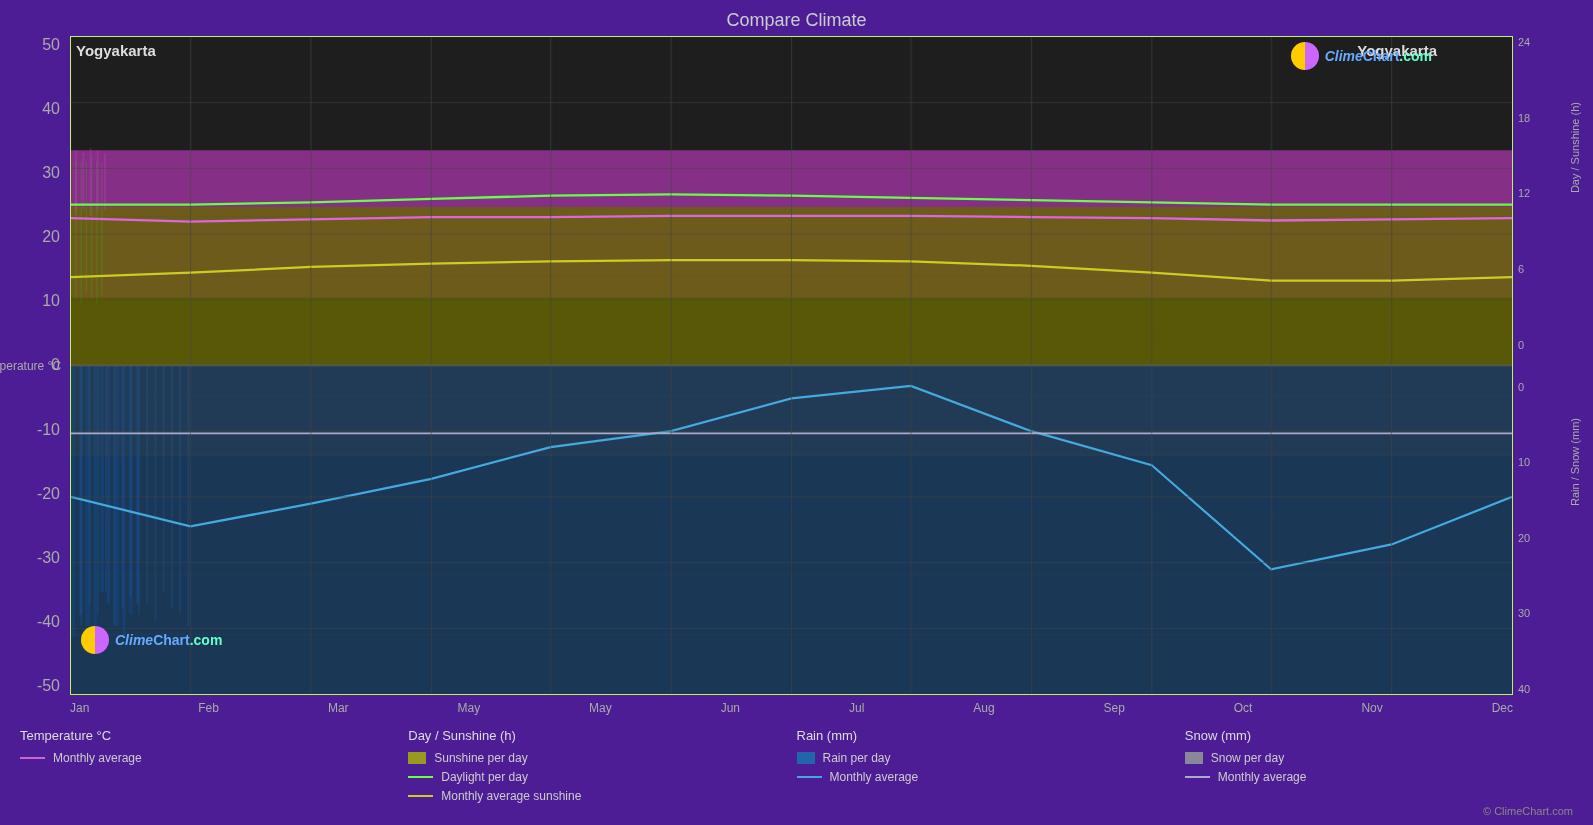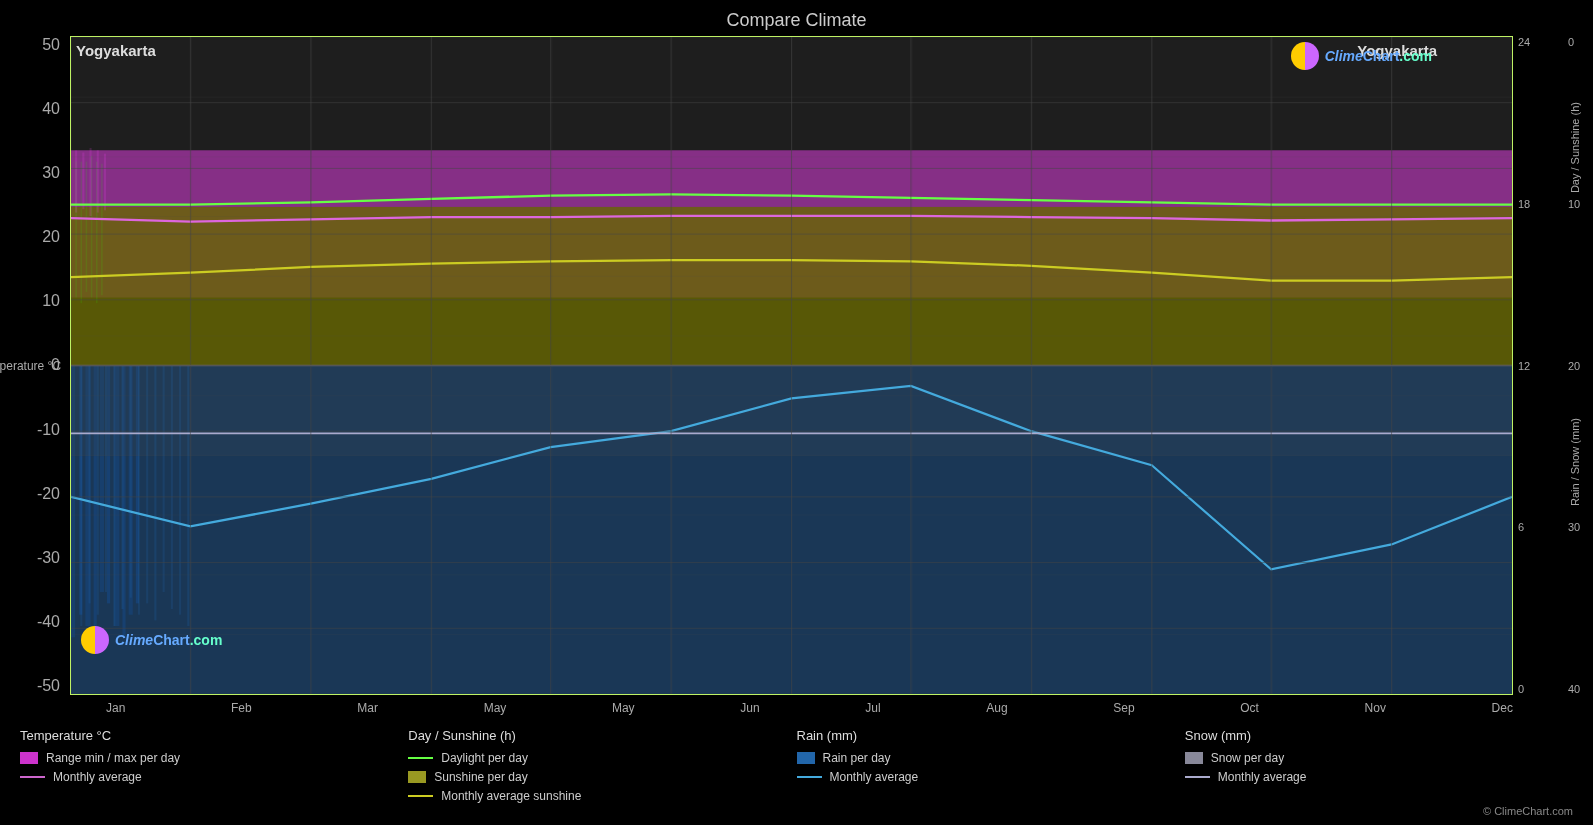--- a/index.html
+++ b/index.html
@@ -7,21 +7,21 @@
       background: #2a2a2a;
       font-family: Arial, sans-serif;
       width: 1593px;
       height: 825px;
       overflow: hidden;
       color: #ccc;
     }
     .page-container {
       width: 1593px;
       height: 825px;
-      background: #000000;
+      background: #4c1d95;
       display: flex;
       flex-direction: column;
       padding: 10px 10px 5px 10px;
     }
     .title {
       text-align: center;
       color: #ccc;
       font-size: 18px;
       font-weight: normal;
       margin-bottom: 5px;
@@ -99,21 +99,21 @@
     .logo-text {
       font-size: 14px;
       font-weight: bold;
     }
     .logo-text span.clime { color: #66aaff; font-style: italic; }
     .logo-text span.chart { color: #66aaff; }
     .logo-text span.dot { color: #66ffcc; }
     .x-axis {
       height: 25px;
       display: flex;
-      margin-left: 96px;
+      margin-left: 60px;
       margin-right: 70px;
       justify-content: space-between;
       align-items: center;
       padding: 3px 0;
     }
     .x-axis .tick {
       font-size: 12px;
       color: #aaa;
       text-align: center;
     }
@@ -311,21 +311,21 @@
         </div>
 
         <div class="logo-bottom-left">
           <div class="logo-icon"></div>
           <div class="logo-text">
             <span class="clime">Clime</span><span class="chart">Chart</span><span class="dot">.com</span>
           </div>
         </div>
       </div>
 
-      <div style="display:flex;flex-direction:row;width:70px;position:relative;gap:30px;">
+      <div style="display:flex;flex-direction:column;width:70px;position:relative;gap:30px;">
 
         <div style="flex:1;display:flex;flex-direction:column;justify-content:space-between;padding-left:5px;position:relative;">
           <span style="font-size:11px;color:#aaa;">24</span>
           <span style="font-size:11px;color:#aaa;">18</span>
           <span style="font-size:11px;color:#aaa;">12</span>
           <span style="font-size:11px;color:#aaa;">6</span>
           <span style="font-size:11px;color:#aaa;">0</span>
         </div>
 
         <div style="flex:1;display:flex;flex-direction:column;justify-content:space-between;padding-left:5px;">
@@ -355,40 +355,36 @@
       <span class="tick">Nov</span>
       <span class="tick">Dec</span>
     </div>
   </div>
 
   <div class="legend-area">
 
     <div class="legend-group">
       <div class="legend-group-title">Temperature °C</div>
       <div class="legend-item">
-        <div class="legend-swatch" style="background:#cc33cc;"></div>
-        <span>Range min / max per day</span>
-      </div>
-      <div class="legend-item">
         <div class="legend-line" style="background:#cc66cc;"></div>
         <span>Monthly average</span>
       </div>
     </div>
 
     <div class="legend-group">
       <div class="legend-group-title">Day / Sunshine (h)</div>
       <div class="legend-item">
+        <div class="legend-swatch" style="background:#999922;"></div>
+        <span>Sunshine per day</span>
+      </div>
+      <div class="legend-item">
         <div class="legend-line" style="background:#66ff44;"></div>
         <span>Daylight per day</span>
       </div>
       <div class="legend-item">
-        <div class="legend-swatch" style="background:#999922;"></div>
-        <span>Sunshine per day</span>
-      </div>
-      <div class="legend-item">
         <div class="legend-line" style="background:#cccc22;"></div>
         <span>Monthly average sunshine</span>
       </div>
     </div>
 
     <div class="legend-group">
       <div class="legend-group-title">Rain (mm)</div>
       <div class="legend-item">
         <div class="legend-swatch" style="background:#2266aa;"></div>
         <span>Rain per day</span>

